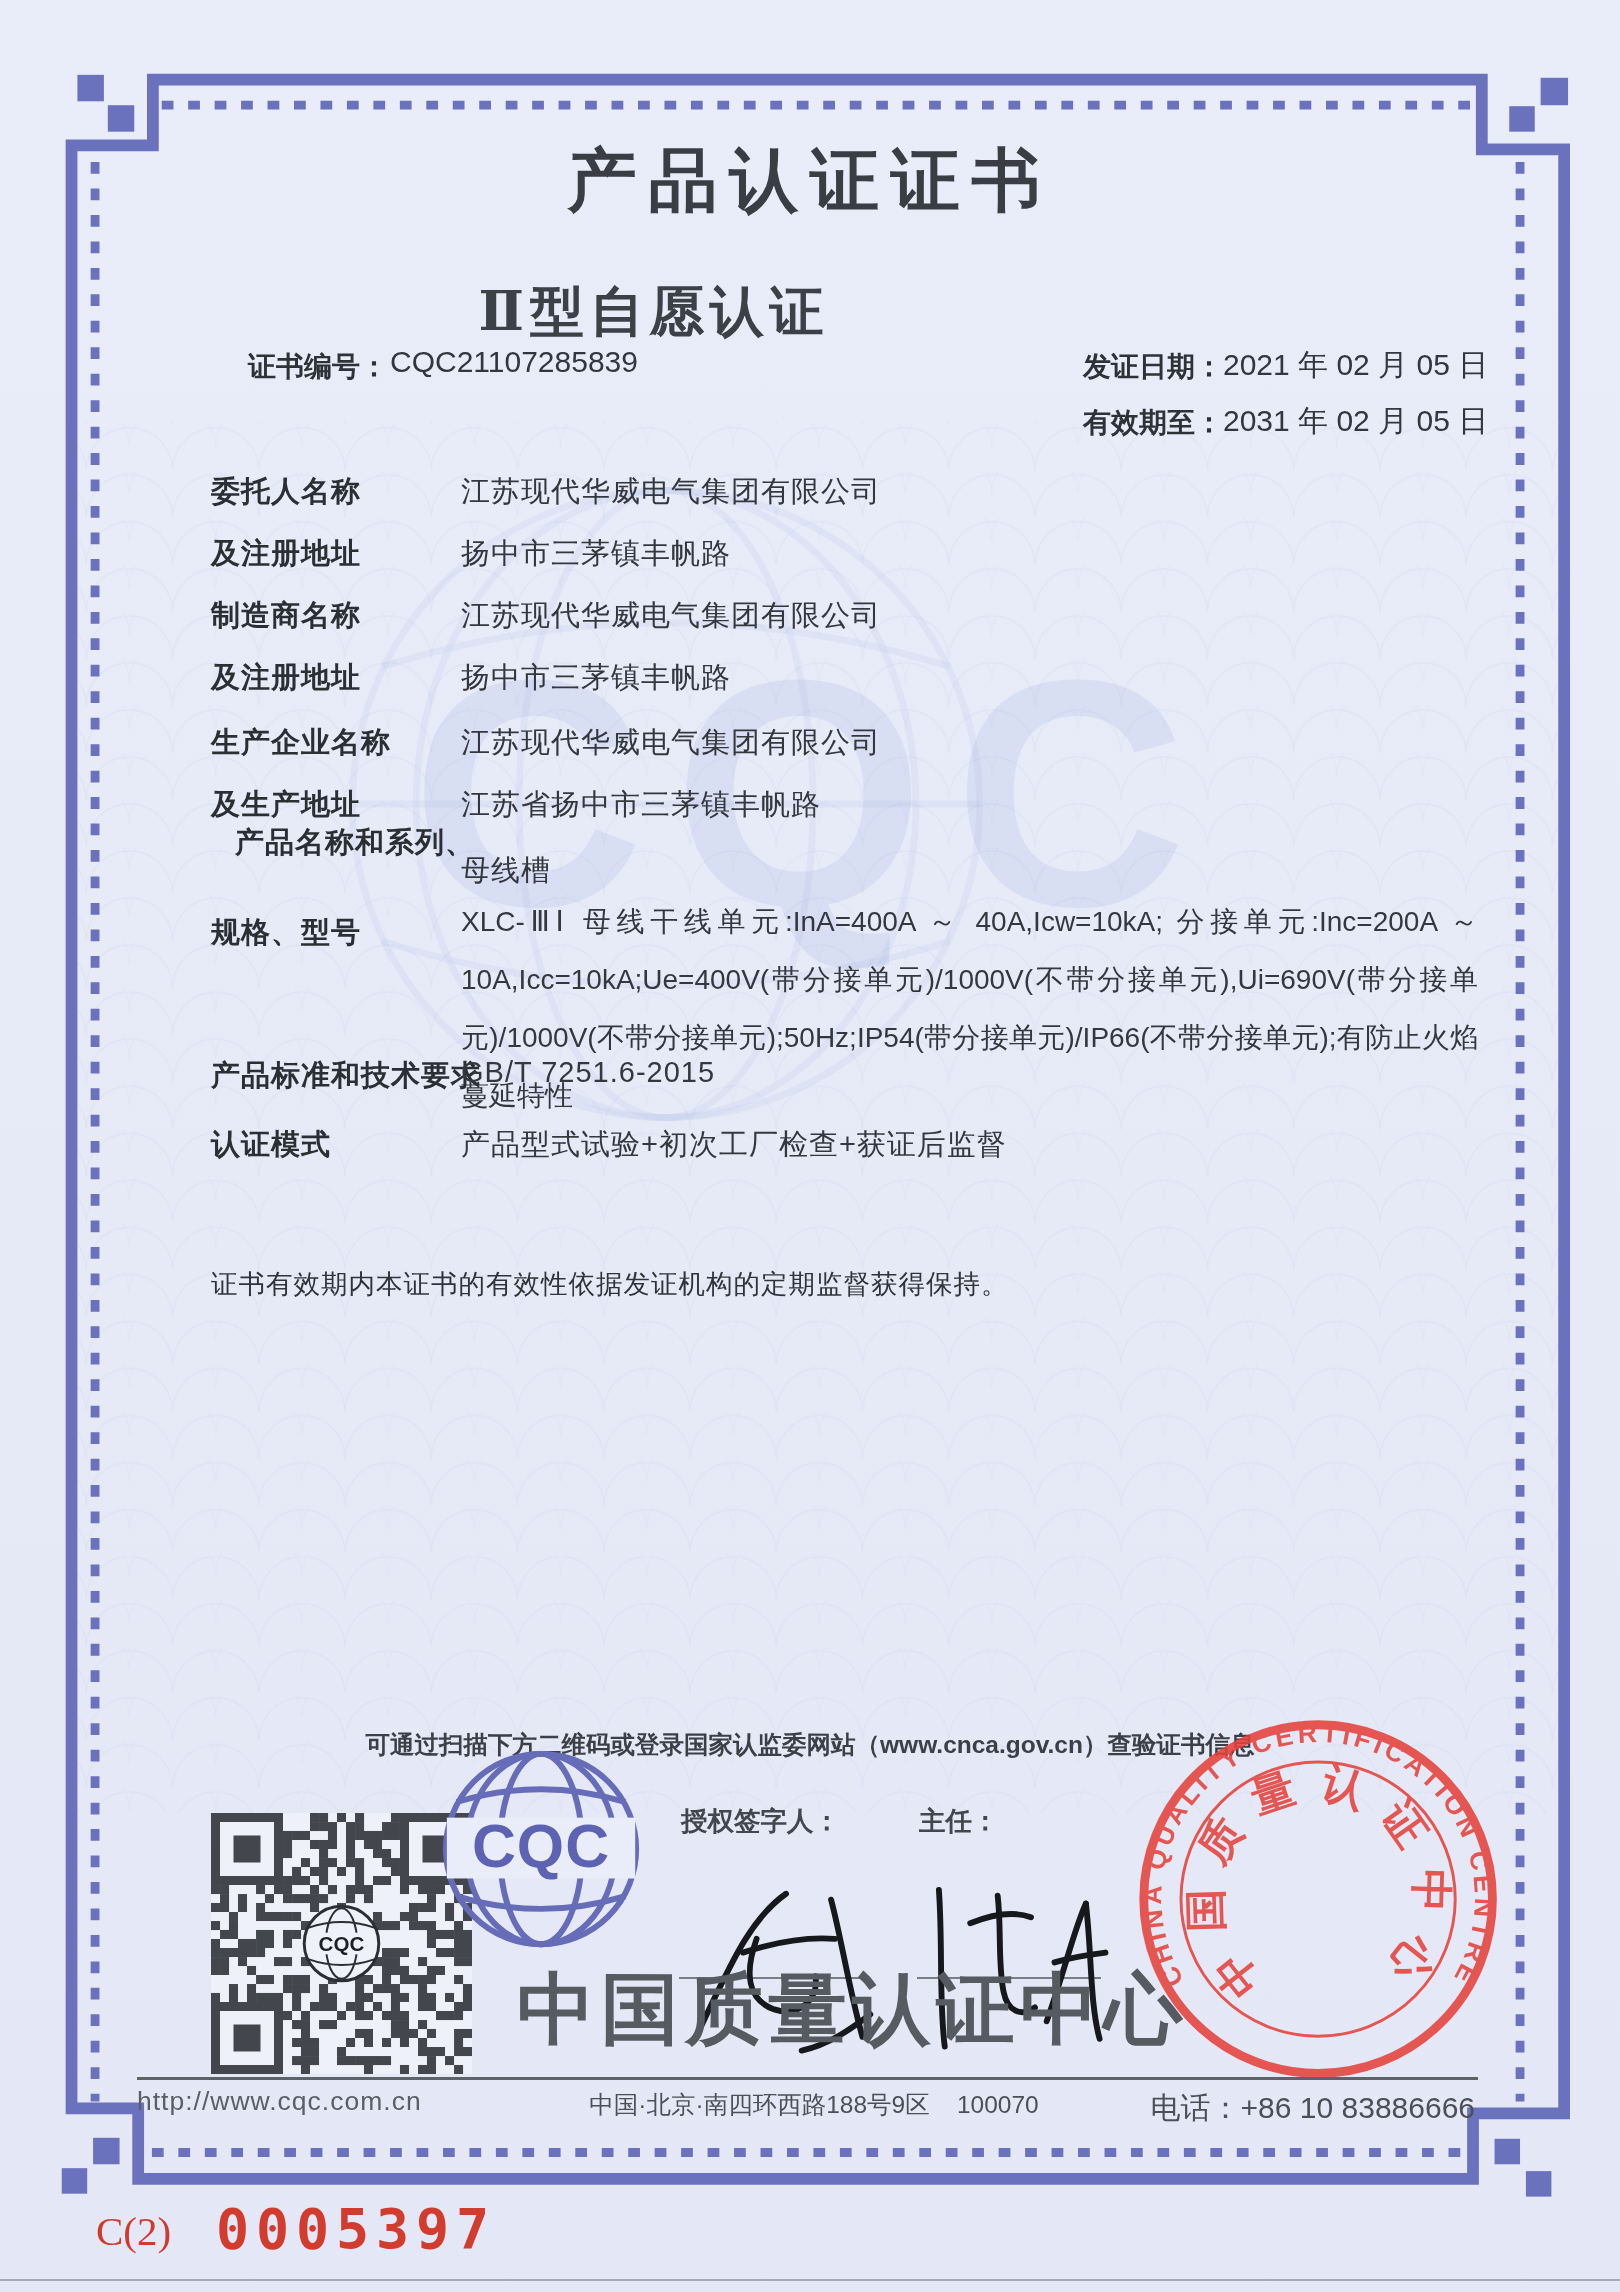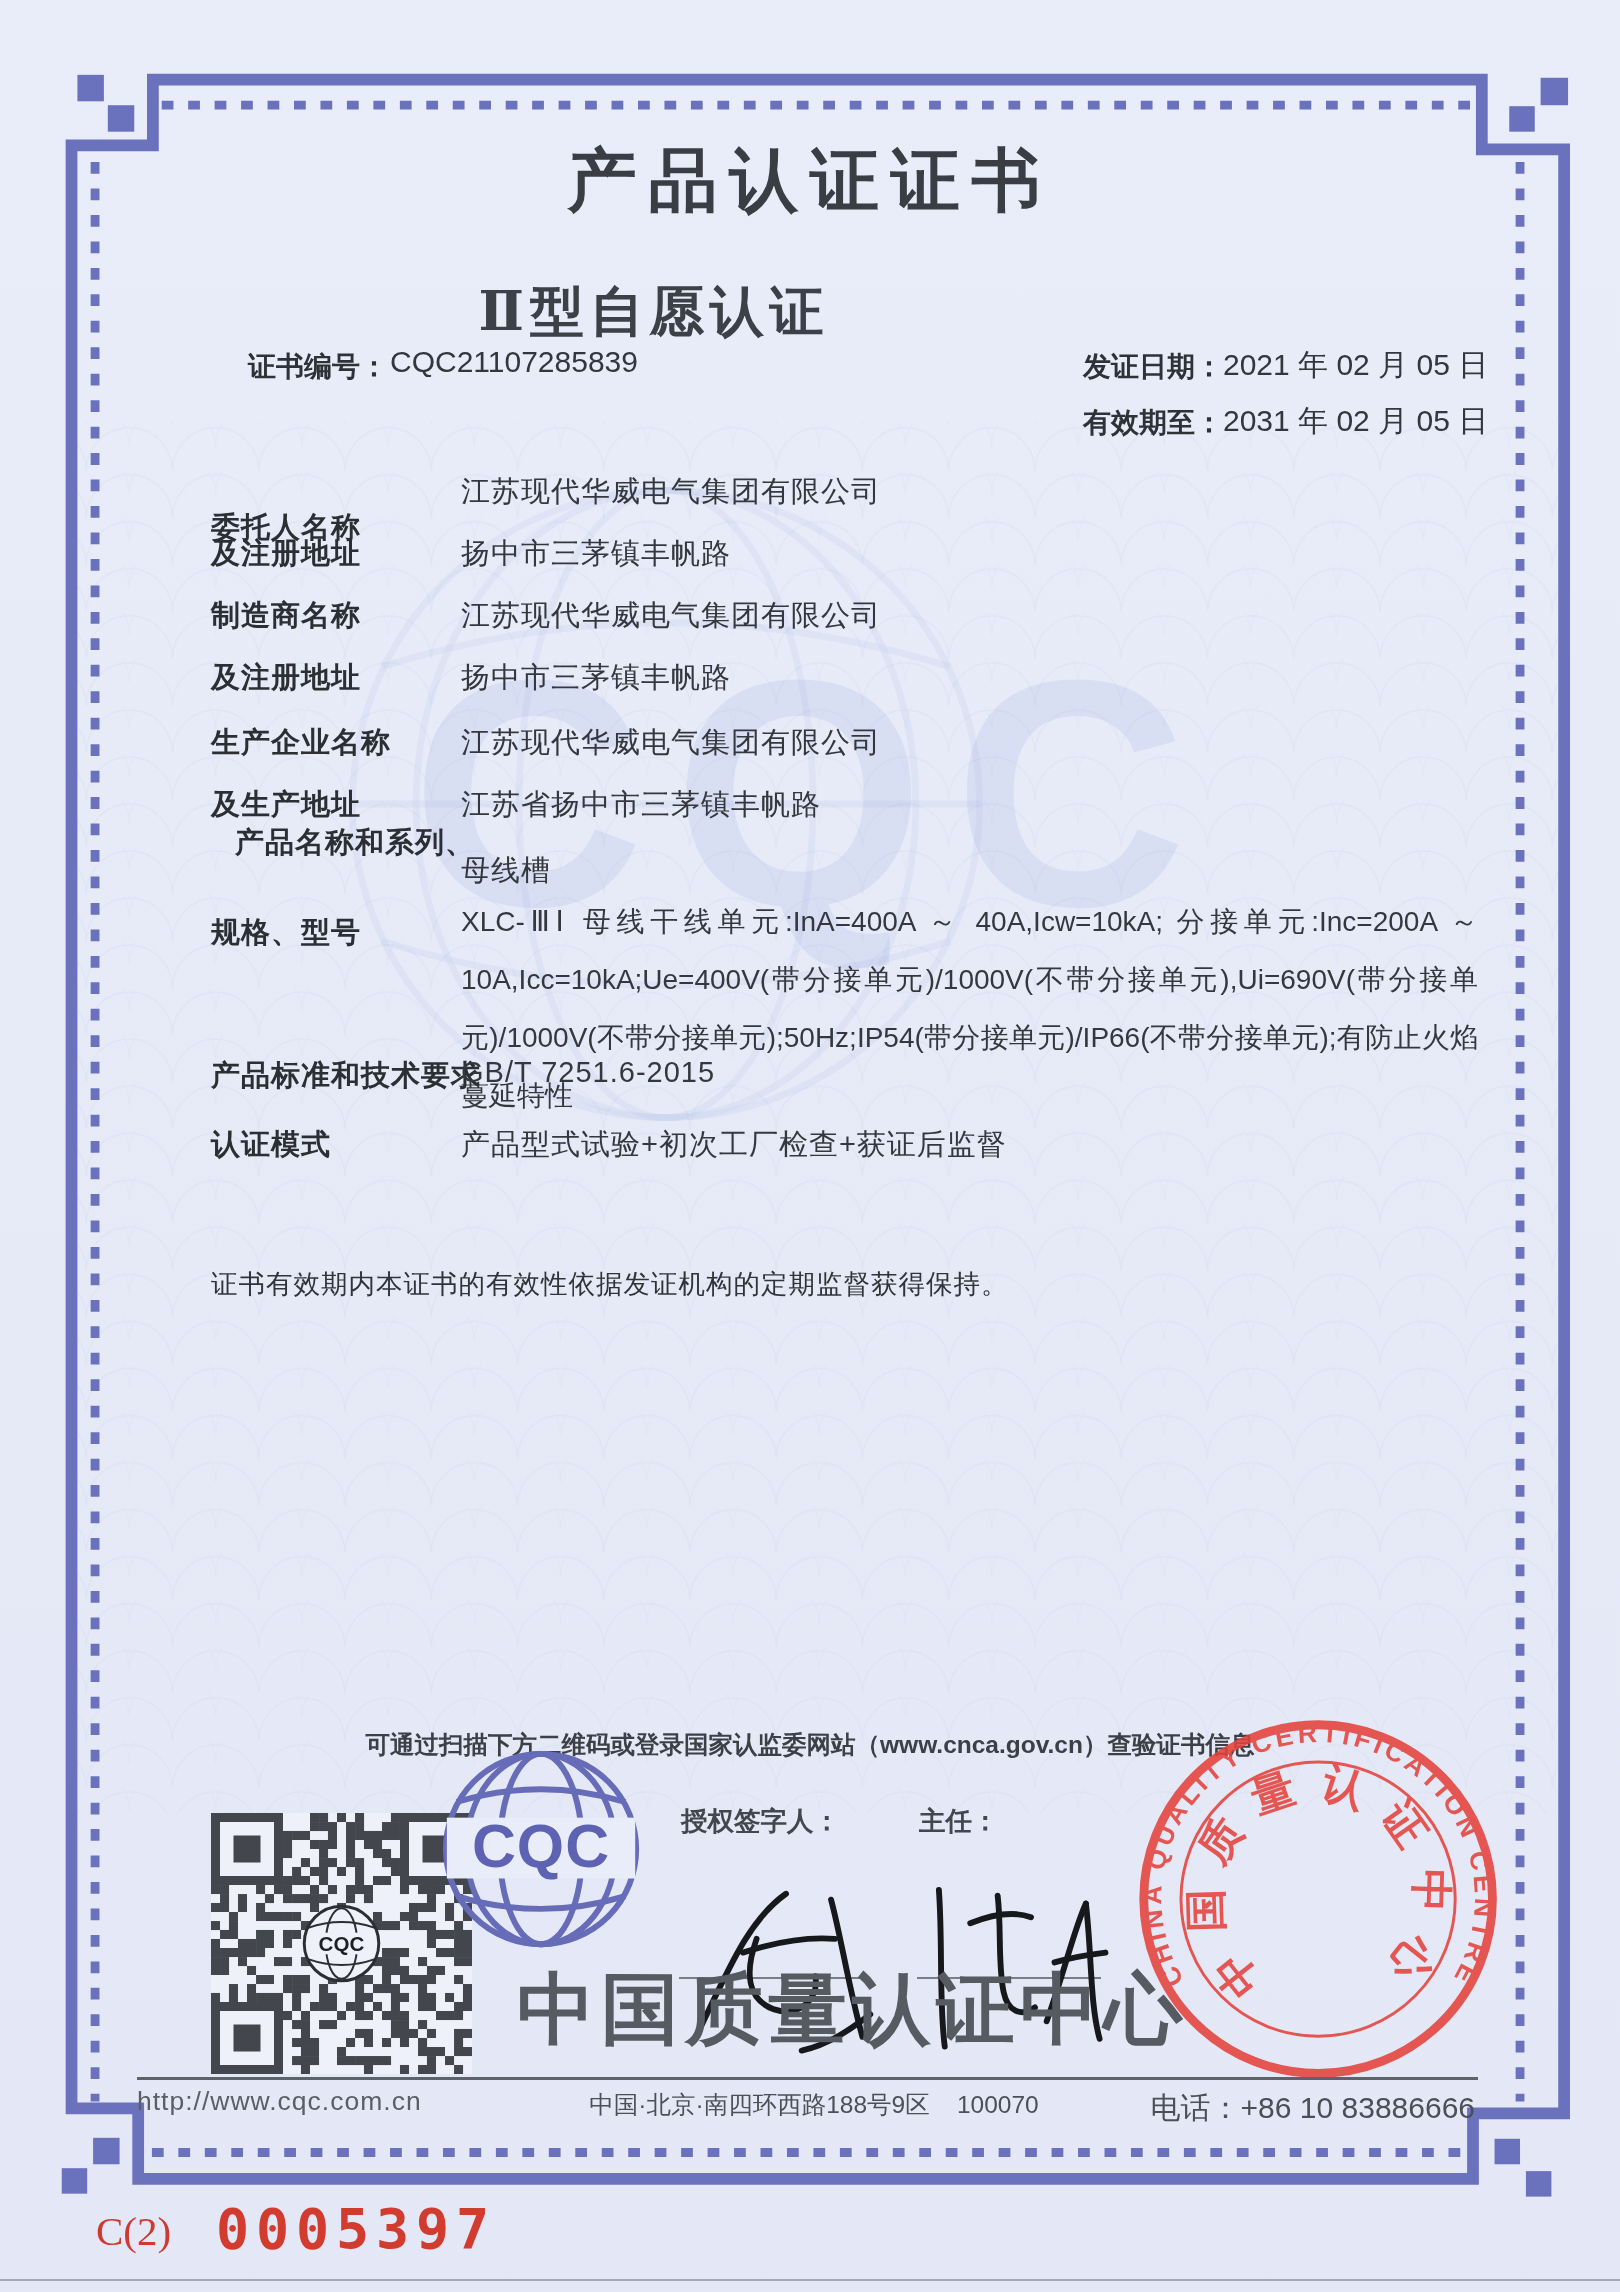--- a/index.html
+++ b/index.html
@@ -99,21 +99,21 @@
   <div class="abs title">产品认证证书</div>
   <div class="abs subtitle">Ⅱ型自愿认证</div>
 
   <div class="abs meta-label kai" style="left:248px;top:348px;">证书编号：</div>
   <div class="abs meta-value" style="left:390px;top:345px;">CQC21107285839</div>
   <div class="abs meta-label kai" style="left:1083px;top:348px;">发证日期：</div>
   <div class="abs meta-value" style="left:1223px;top:345px;">2021 年 02 月 05 日</div>
   <div class="abs meta-label kai" style="left:1083px;top:404px;">有效期至：</div>
   <div class="abs meta-value" style="left:1223px;top:401px;">2031 年 02 月 05 日</div>
 
-  <div class="abs row-label" style="left:211px;top:472px;margin-top:36px;">委托人名称</div>
+  <div class="abs row-label" style="left:211px;top:472px;">委托人名称</div>
   <div class="abs row-value" style="left:461px;top:472px;">江苏现代华威电气集团有限公司</div>
   <div class="abs row-label" style="left:211px;top:534px;">及注册地址</div>
   <div class="abs row-value" style="left:461px;top:534px;">扬中市三茅镇丰帆路</div>
 
   <div class="abs row-label" style="left:211px;top:596px;">制造商名称</div>
   <div class="abs row-value" style="left:461px;top:596px;">江苏现代华威电气集团有限公司</div>
   <div class="abs row-label" style="left:211px;top:658px;">及注册地址</div>
   <div class="abs row-value" style="left:461px;top:658px;">扬中市三茅镇丰帆路</div>
 
   <div class="abs row-label" style="left:211px;top:723px;">生产企业名称</div>

